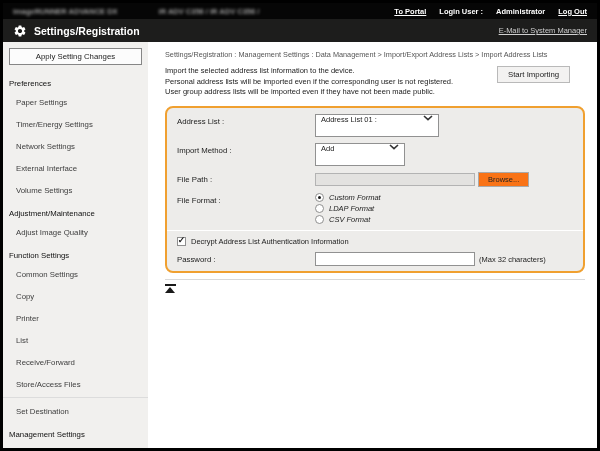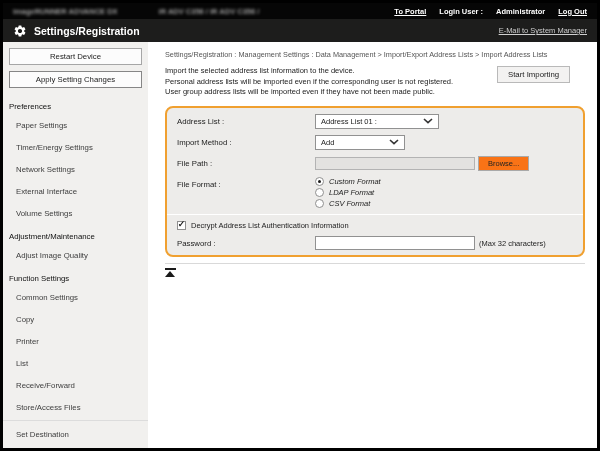--- a/index.html
+++ b/index.html
@@ -37,21 +37,21 @@
   .pagetitle{font-size:12.5px;font-weight:bold;margin:0;color:#000;}
   .lastupdated{font-size:7.3px;color:#333;white-space:nowrap;}
   .descrow{display:flex;align-items:flex-start;margin-top:7px;}
   .desc{flex:1;font-size:7.5px;color:#222;line-height:1.4;max-width:332px;}
   .btn{background:#f3f2f1;border:1px solid #b9b9b9;font-size:7.8px;color:#222;font-family:Liberation Sans, sans-serif;padding:3px 10px;cursor:pointer;white-space:nowrap;}
 
   
   .formbox{margin-top:8px;border:2px solid #f0a030;border-radius:8px;background:#edecea;padding:3px 0 2px 0;}
   .frow{display:flex;align-items:flex-start;padding:3px 10px;}
   .flabel{width:138px;flex:0 0 auto;font-size:7.8px;color:#222;padding-top:3px;}
-  .select{background:#fff;border:1px solid #919191;height:15px;display:flex;align-items:center;justify-content:space-between;padding:0 5px;font-size:7.5px;color:#222;cursor:pointer;}
+  .select{background:#fff;border:1px solid #919191;height:23px;display:flex;justify-content:space-between;padding:0 5px;font-size:7.5px;color:#222;cursor:pointer;}
   .w124{width:124px;}
   .w90{width:90px;}
   .chev{flex:0 0 auto;margin-left:4px;}
   .fpinput{width:160px;height:13px;background:#e3e2e0;border:1px solid #b3b3b3;margin-top:1px;}
   .browse{margin-left:3px;padding:2px 9px;font-size:7.5px;background:#f97316;border:1px solid #a9a9a9;}
   .radiocol{display:flex;flex-direction:column;gap:2px;}
   .radio-row{display:flex;align-items:center;gap:5px;cursor:pointer;}
   .radio{width:9px;height:9px;border-radius:50%;border:1px solid #8f8f8f;background:#fff;position:relative;flex:0 0 auto;}
   .radio.selected::after{content:'';position:absolute;left:2px;top:2px;width:3px;height:3px;border-radius:50%;background:#1a1a1a;}
   .radio-label{font-size:7.5px;color:#222;font-style:italic;}
@@ -89,21 +89,20 @@
           <path fill="#ffffff" d="M19.14 12.94c.04-.3.06-.61.06-.94 0-.32-.02-.64-.07-.94l2.03-1.58a.49.49 0 0 0 .12-.61l-1.92-3.32a.488.488 0 0 0-.59-.22l-2.39.96c-.5-.38-1.03-.7-1.62-.94l-.36-2.54a.484.484 0 0 0-.48-.41h-3.84c-.24 0-.43.17-.47.41l-.36 2.54c-.59.24-1.13.57-1.62.94l-2.39-.96c-.22-.08-.47 0-.59.22L2.74 8.87c-.12.21-.08.47.12.61l2.03 1.58c-.05.3-.09.63-.09.94s.02.64.07.94l-2.03 1.58a.49.49 0 0 0-.12.61l1.92 3.32c.12.22.37.29.59.22l2.39-.96c.5.38 1.03.7 1.62.94l.36 2.54c.05.24.24.41.48.41h3.84c.24 0 .44-.17.47-.41l.36-2.54c.59-.24 1.13-.56 1.62-.94l2.39.96c.22.08.47 0 .59-.22l1.92-3.32c.12-.22.07-.47-.12-.61l-2.01-1.58zM12 15.6c-1.98 0-3.6-1.62-3.6-3.6s1.62-3.6 3.6-3.6 3.6 1.62 3.6 3.6-1.62 3.6-3.6 3.6z"></path>
         </svg>
     </span>
     <span class="apptitle">Settings/Registration</span>
     <a class="emaillink">E-Mail to System Manager</a>
   </div>
 
   <div class="bodyrow">
 
     <nav class="sidebar">
-      <button class="sbtn">Restart Device</button>
       <button class="sbtn apply">Apply Setting Changes</button>
       <div id="sidebar-sections">
           <div class="sheader">Preferences</div>
           <div class="sitem">Paper Settings</div>
           <div class="sitem">Timer/Energy Settings</div>
           <div class="sitem">Network Settings</div>
           <div class="sitem">External Interface</div>
           <div class="sitem">Volume Settings</div>
           <div class="sheader">Adjustment/Maintenance</div>
           <div class="sitem">Adjust Image Quality</div>

